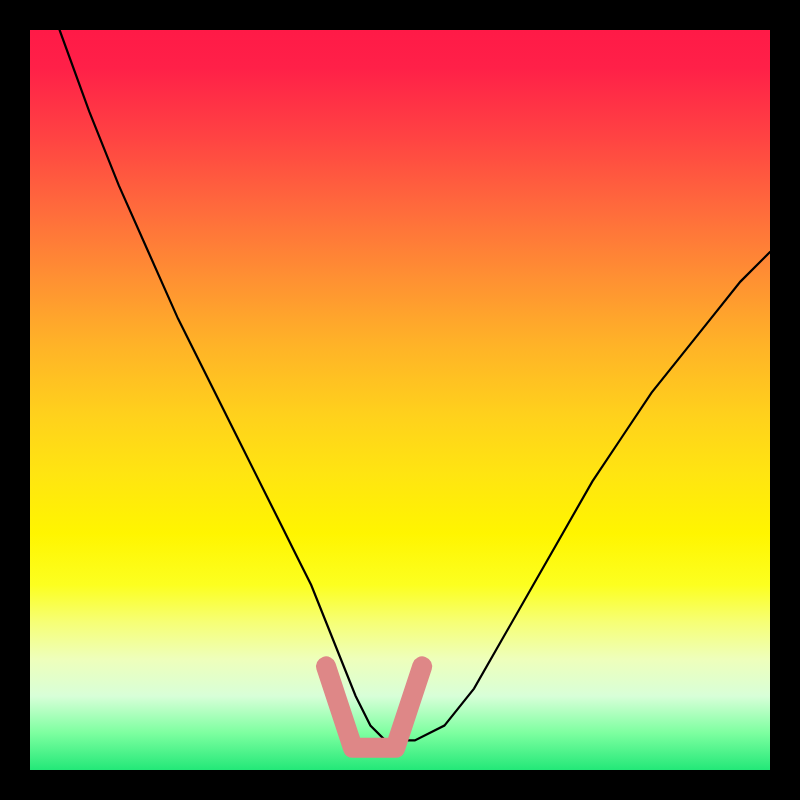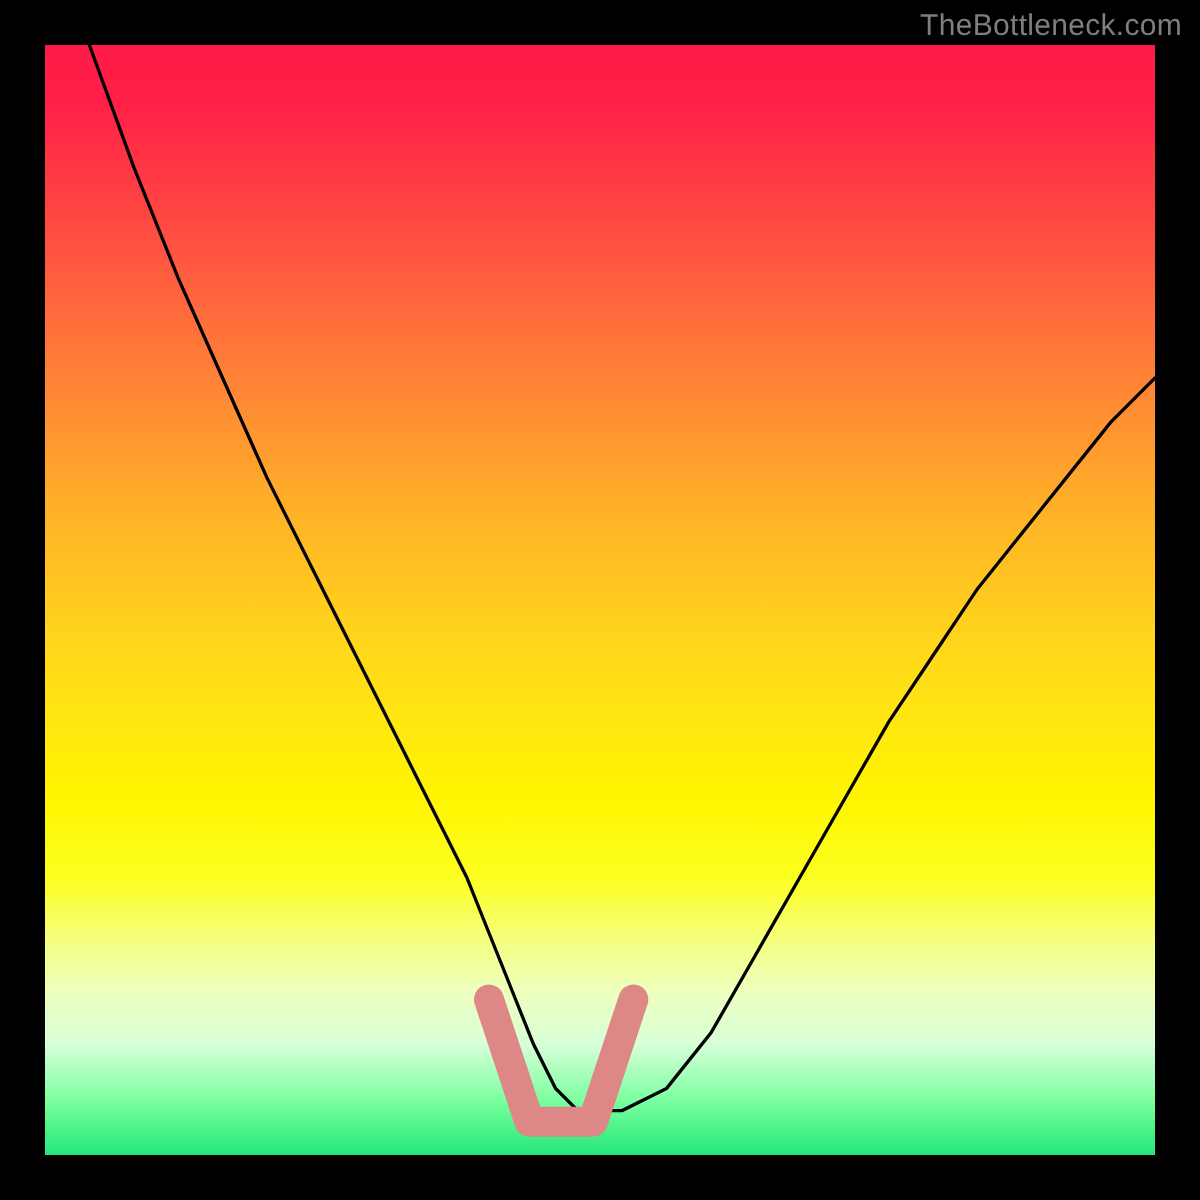--- a/index.html
+++ b/index.html
@@ -66,14 +66,13 @@
 <body>
 
 <div class="frame">
   <div class="gradient"></div>
 
   <svg class="overlay" viewBox="0 0 740 740">
     <path id="curve-path" fill="none" stroke="#000" stroke-width="2.2" stroke-linecap="round" d="M29.6 0.0 L59.2 81.4 L88.8 155.4 L118.4 222.0 L148.0 288.6 L177.6 347.8 L207.2 407.0 L236.8 466.2 L251.6 495.8 L266.4 525.4 L281.2 555.0 L296.0 592.0 L310.8 629.0 L325.6 666.0 L340.4 695.6 L355.2 710.4 L384.8 710.4 L414.4 695.6 L444.0 658.6 L473.6 606.8 L503.2 555.0 L532.8 503.2 L562.4 451.4 L592.0 407.0 L621.6 362.6 L651.2 325.6 L680.8 288.6 L710.4 251.6 L740.0 222.0"></path>
     <path id="highlight-path" fill="none" stroke="#de8787" stroke-width="20" stroke-linecap="round" stroke-linejoin="round" d="M296.0 636.4 L322.9 717.8 L365.3 717.8 L392.2 636.4"></path>
   </svg>
 
-  <div class="watermark">TheBottleneck.com</div>
 </div>
 
 </body></html>

